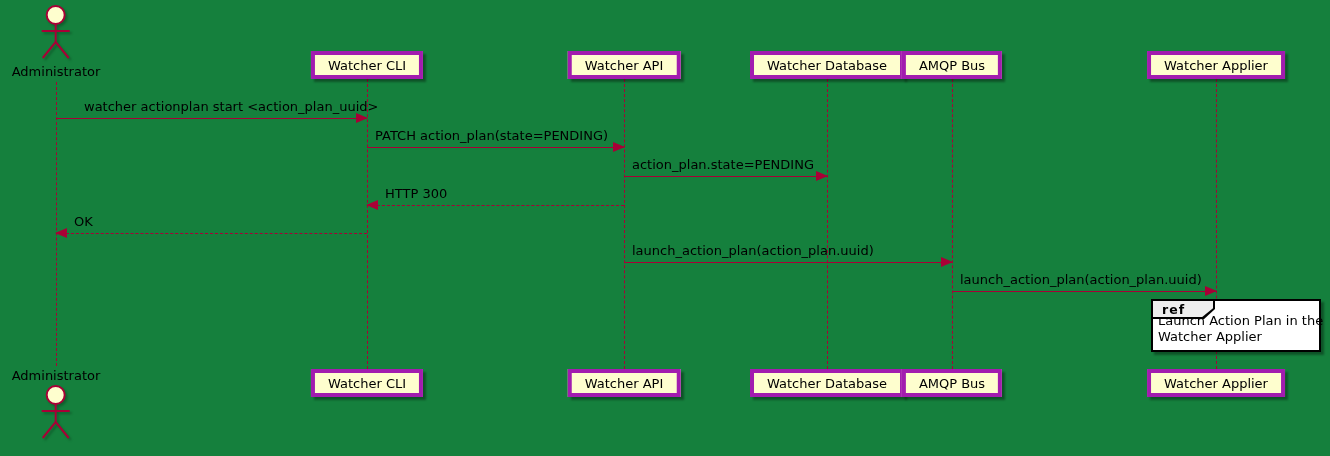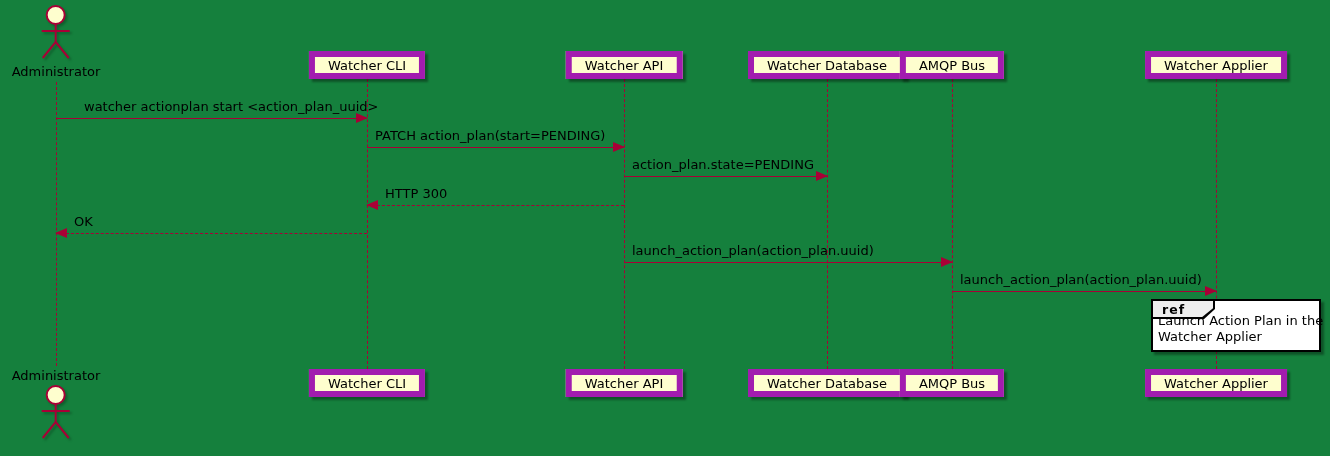--- a/index.html
+++ b/index.html
@@ -17,21 +17,21 @@
   .lifeline {
     position: absolute;
     width: 0;
     border-left: 1px dashed #A80036;
   }
   
   .pbox {
     position: absolute;
     transform: translateX(-50%);
     background: #FEFECE;
-    border: 6px solid #a21caf;
+    border: 4px solid #a21caf;
     box-shadow: 3px 3px 2px rgba(0,0,0,0.35);
     height: 28px;
     box-sizing: border-box;
     display: flex;
     align-items: center;
     padding: 0 13px;
     white-space: nowrap;
     z-index: 3;
   }
   
@@ -139,21 +139,21 @@
     <span>Watcher Applier</span>
   </div>
 
   <div class="msg" style="left:56px; top:118px; width:311px;">
     <div class="lbl" style="left:8px;margin-left:20px;">watcher actionplan start &lt;action_plan_uuid&gt;</div>
     <div class="line"></div>
     <div class="arrow-r"></div>
   </div>
 
   <div class="msg" style="left:367px; top:147px; width:257px;">
-    <div class="lbl" style="left:8px;">PATCH action_plan(start=PENDING)</div>
+    <div class="lbl" style="left:8px;">PATCH action_plan(state=PENDING)</div>
     <div class="line"></div>
     <div class="arrow-r"></div>
   </div>
 
   <div class="msg" style="left:624px; top:176px; width:203px;">
     <div class="lbl" style="left:8px;margin-top:38px;">action_plan.state=PENDING</div>
     <div class="line"></div>
     <div class="arrow-r"></div>
   </div>
 

